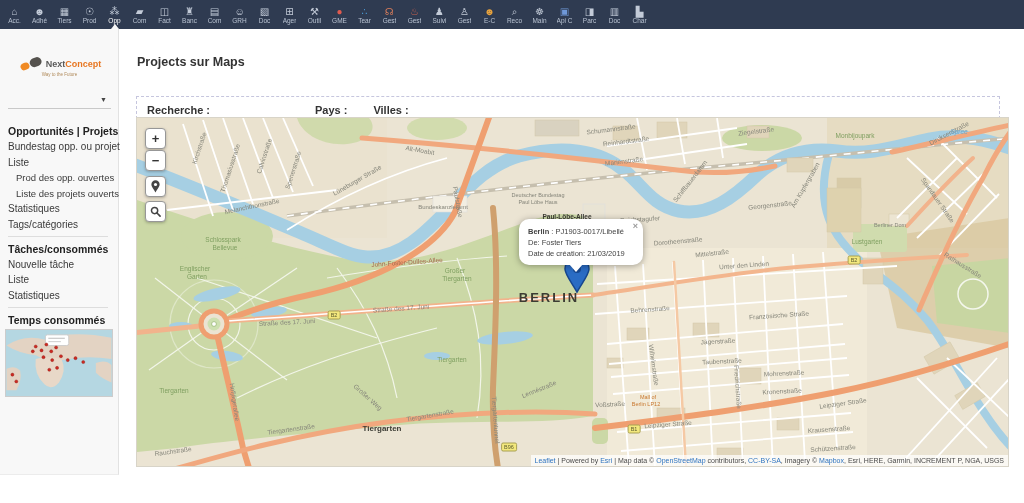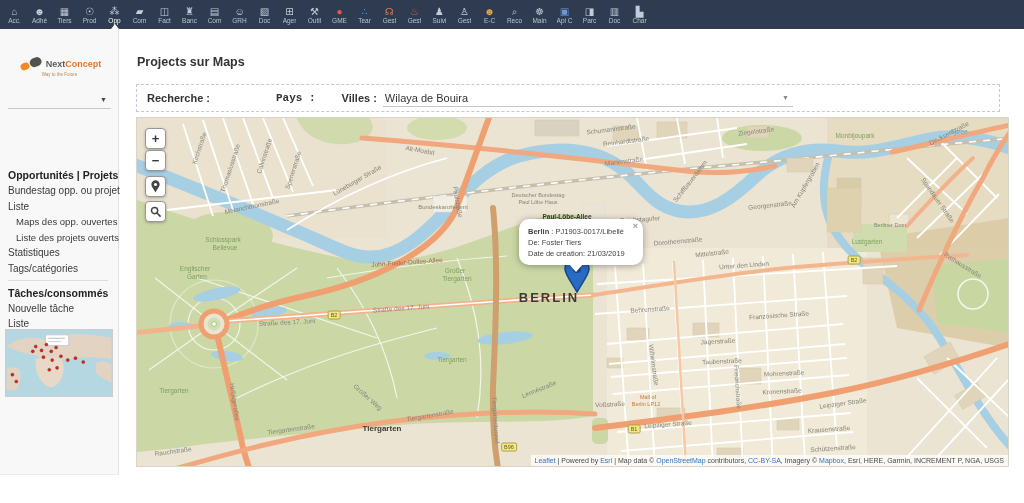--- a/index.html
+++ b/index.html
@@ -24,33 +24,33 @@
   
   .sidebar{position:absolute;left:0;top:29px;width:119px;height:446px;background:#f8f8f8;border-right:1px solid #e2e2e2;border-bottom:1px solid #ececec;}
   .logo{position:absolute;left:0;top:28px;width:119px;text-align:center;}
   .logo-row{display:flex;align-items:center;justify-content:center;gap:2px;}
   .logo-text{font-size:9px;font-weight:bold;}
   .logo-next{color:#5a5a5a;}
   .logo-concept{color:#e87722;}
   .logo-tagline{font-size:4.5px;color:#b08a5a;display:block;margin-top:1px;}
   .side-filter{position:absolute;left:8px;top:64px;width:103px;height:16px;border-bottom:1px solid #c9c9c9;cursor:pointer;}
   .side-filter .caret{position:absolute;right:4px;top:3px;font-size:7px;color:#444;}
-  .side-menu{position:absolute;left:8px;top:90px;width:108px;margin-top:44px;}
+  .side-menu{position:absolute;left:8px;top:90px;width:108px;}
   .side-header{font-size:10.5px;font-weight:bold;color:#222;margin:6px 0 4px 0;white-space:nowrap;}
   .side-item{font-size:10px;color:#3a3a3a;margin:0 0 4.5px 0;cursor:pointer;white-space:nowrap;}
   .side-item.indent{margin-left:8px;font-size:9.5px;}
   .side-divider{border-top:1px solid #ddd;margin:6px 0 2px 0;width:100px;}
   .minimap{position:absolute;left:5px;top:300px;width:108px;height:68px;border:1px solid #ccc;background:#b5d7e2;cursor:pointer;}
 
   
   .main-title{position:absolute;left:137px;top:47px;font-size:12.5px;font-weight:bold;color:#333;}
-  .search-box{position:absolute;left:136px;top:84px;width:864px;height:28px;border:1px dashed #c6c6de;background:#fff;display:flex;align-items:center;}
+  .search-box{position:absolute;left:136px;top:96px;width:864px;height:28px;border:1px dashed #c6c6de;background:#fff;display:flex;align-items:center;}
   .sb-label{font-size:11px;font-weight:bold;color:#333;white-space:nowrap;}
   .sb-recherche{margin-left:10px;}
-  .sb-pays{margin-left:66px;font-family:Liberation Mono, monospace;}
+  .sb-pays{margin-left:105px;}
   .sb-villes{margin-left:26px;}
   .select{position:relative;border-bottom:1px solid #c8c8c8;height:17px;display:flex;align-items:center;cursor:pointer;margin-left:6px;}
   .select-pays{width:208px;}
   .select-villes{width:410px;}
   .sel-val{font-size:11px;color:#333;padding-left:2px;}
   .sel-caret{position:absolute;right:4px;top:4px;font-size:7px;color:#888;}
 
   
   .map{position:absolute;left:136px;top:117px;width:873px;height:350px;background:#ebe4d3;overflow:hidden;border:1px solid #d8d4c8;cursor:grab;}
   .map-svg{position:absolute;left:0;top:0;}
@@ -202,21 +202,21 @@
       </div>
       <span class="logo-tagline">Way to the Future</span>
     </div>
     <div class="side-filter">
       <span class="caret">▼</span>
     </div>
     <nav class="side-menu" id="sidebar-menu">
         <div class="side-header">Opportunités | Projets</div>
         <div class="side-item">Bundestag opp. ou projet</div>
         <div class="side-item">Liste</div>
-        <div class="side-item indent">Maps des opp. ouvertes</div>
+        <div class="side-item indent">Prod des opp. ouvertes</div>
         <div class="side-item indent">Liste des projets ouverts</div>
         <div class="side-item">Statistiques</div>
         <div class="side-item">Tags/catégories</div>
         <div class="side-divider"></div>
         <div class="side-header">Tâches/consommés</div>
         <div class="side-item">Nouvelle tâche</div>
         <div class="side-item">Liste</div>
         <div class="side-item">Statistiques</div>
         <div class="side-divider"></div>
         <div class="side-header">Temps consommés</div>
@@ -252,24 +252,20 @@
       </g>
     </svg>
   </aside>
 
   <h1 class="main-title">Projects sur Maps</h1>
 
   <div class="search-box">
     <span class="sb-label sb-recherche">Recherche :</span>
     <span class="sb-label sb-pays">Pays :</span>
     <span class="sb-label sb-villes">Villes :</span>
-    <span class="select select-villes">
-      <span class="sel-val">Wilaya de Bouira</span>
-      <span class="sel-caret">▼</span>
-    </span>
   </div>
 
   <div class="map">
     <svg class="map-svg" width="873" height="350" viewBox="0 0 873 350">
       <rect width="873" height="350" fill="#ebe4d3"></rect>
 
       <rect x="0" y="0" width="250" height="120" fill="#e9e1cd" opacity="0.6"></rect>
       <rect x="470" y="130" width="260" height="220" fill="#f3ecda" opacity="0.7"></rect>
       <rect x="690" y="0" width="183" height="130" fill="#e2d6b4" opacity="0.55"></rect>
       <path d="M740,120 L873,100 L873,230 L760,210 Z" fill="#d8c79e" opacity="0.75"></path>

